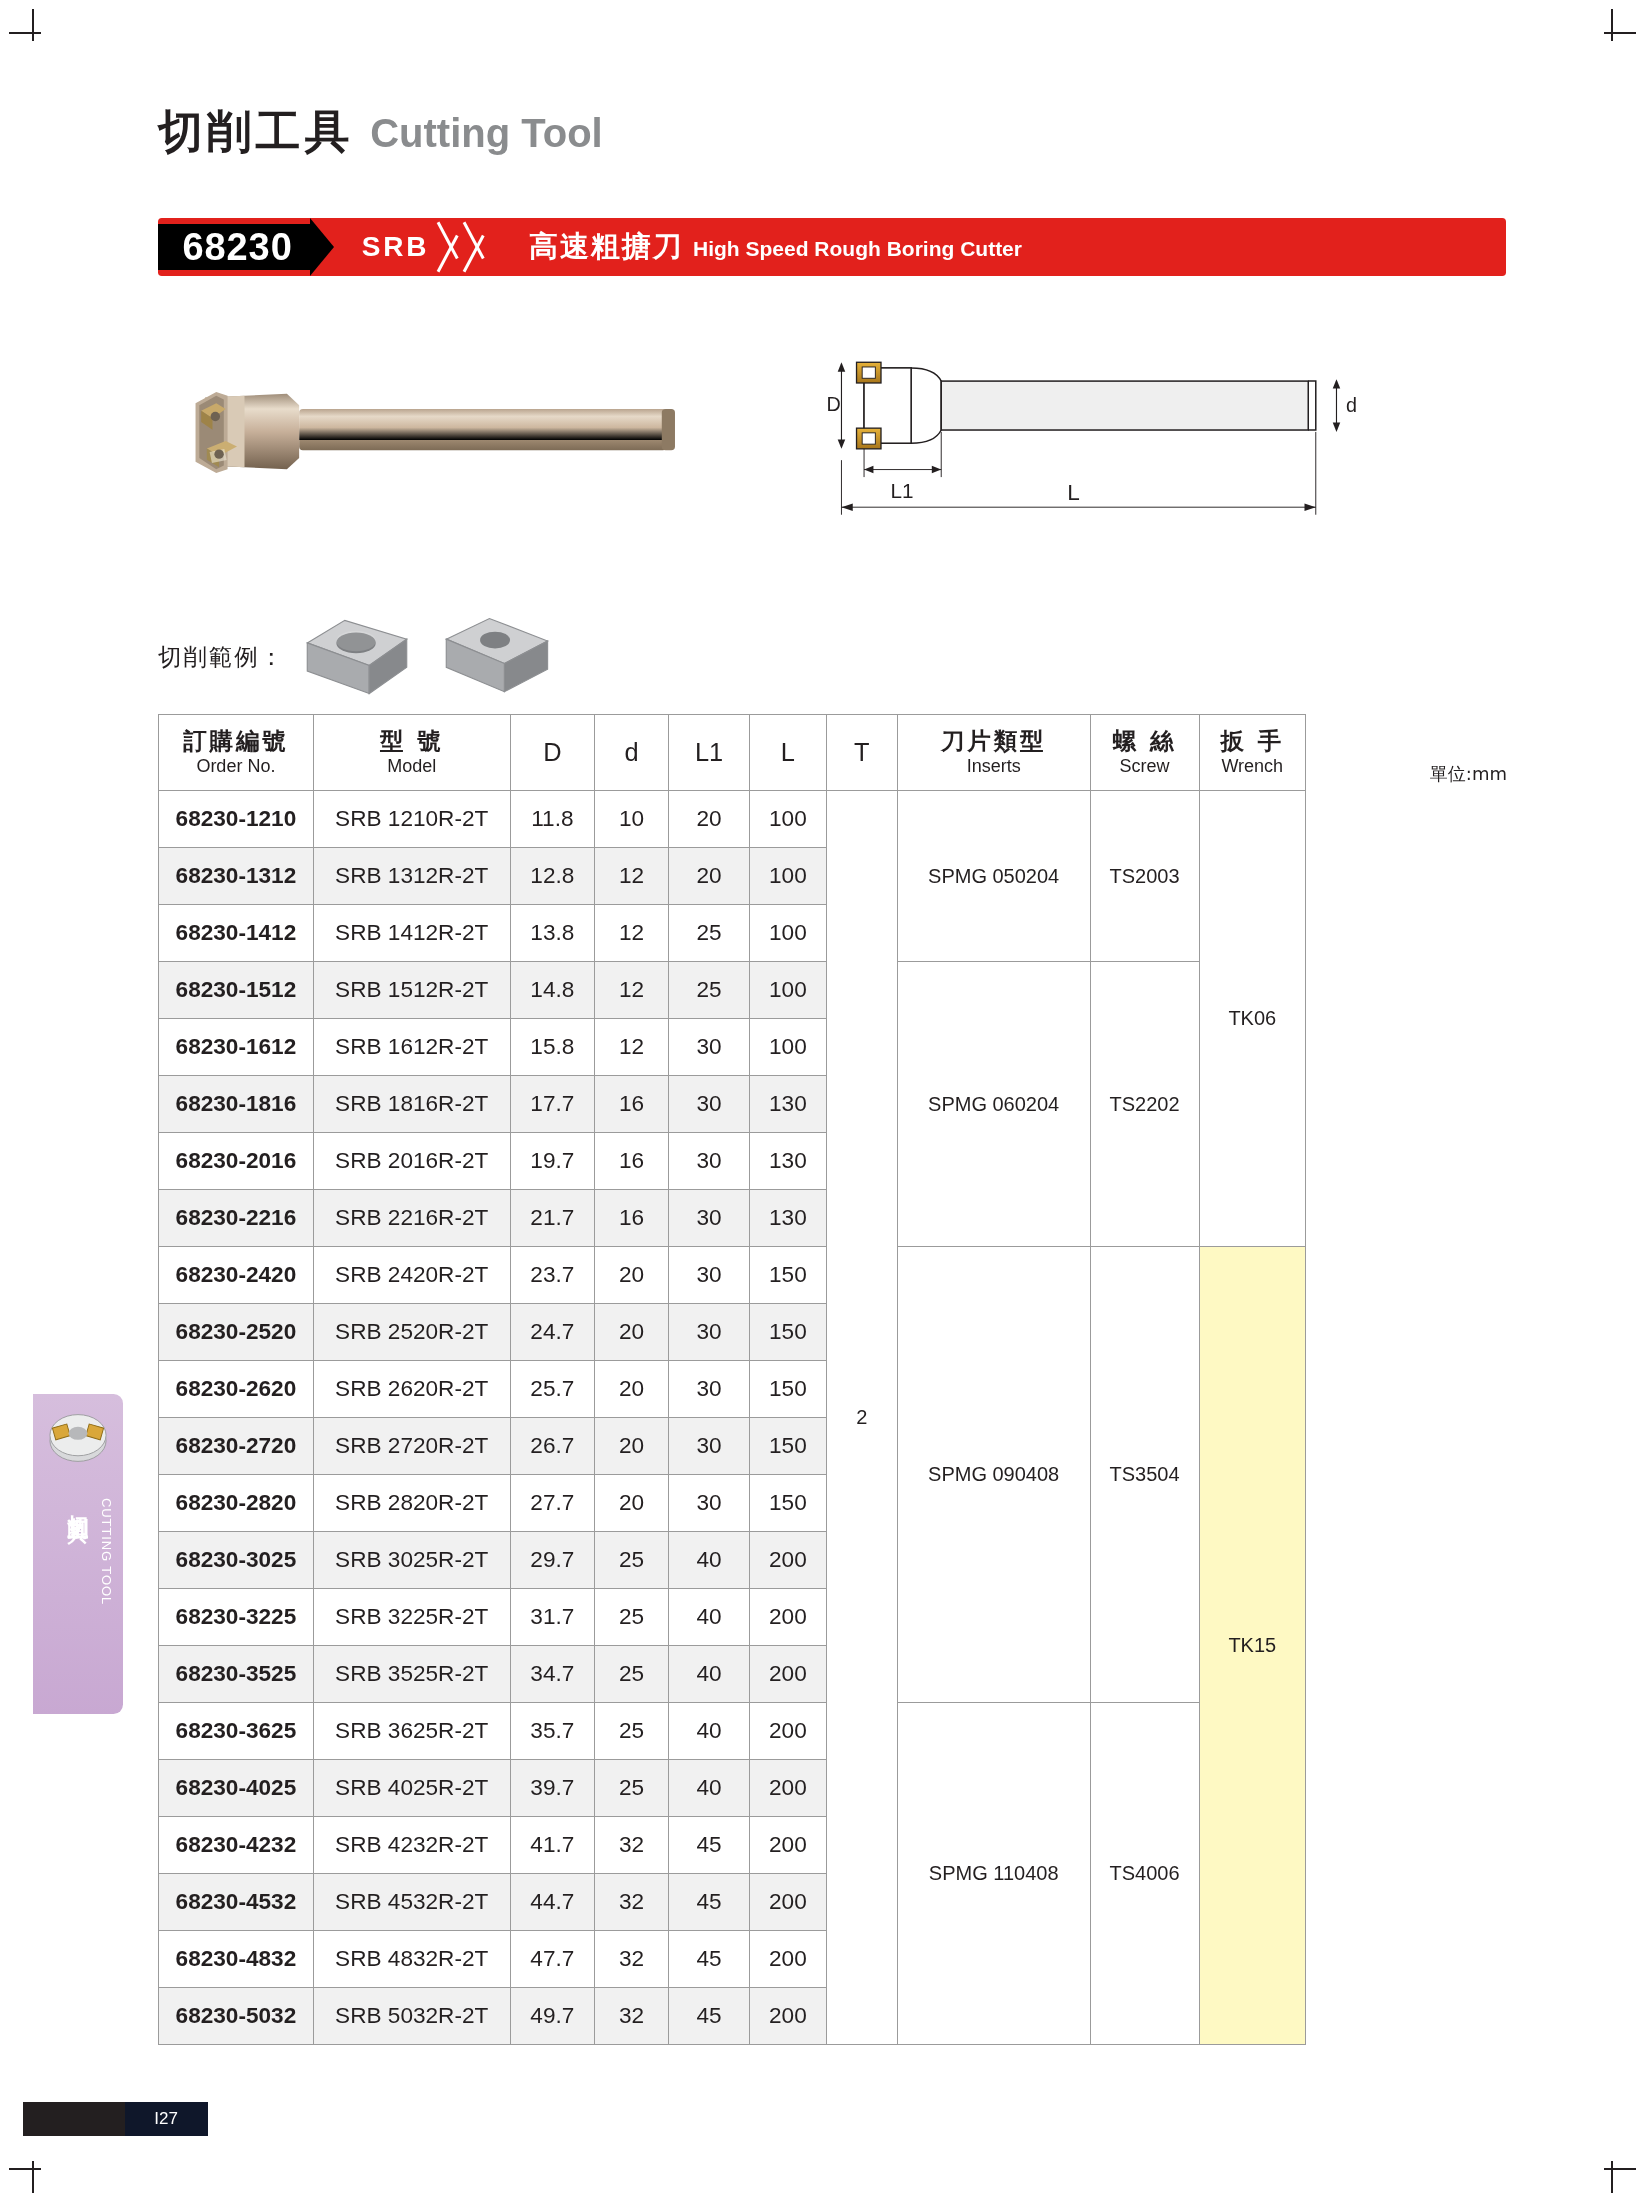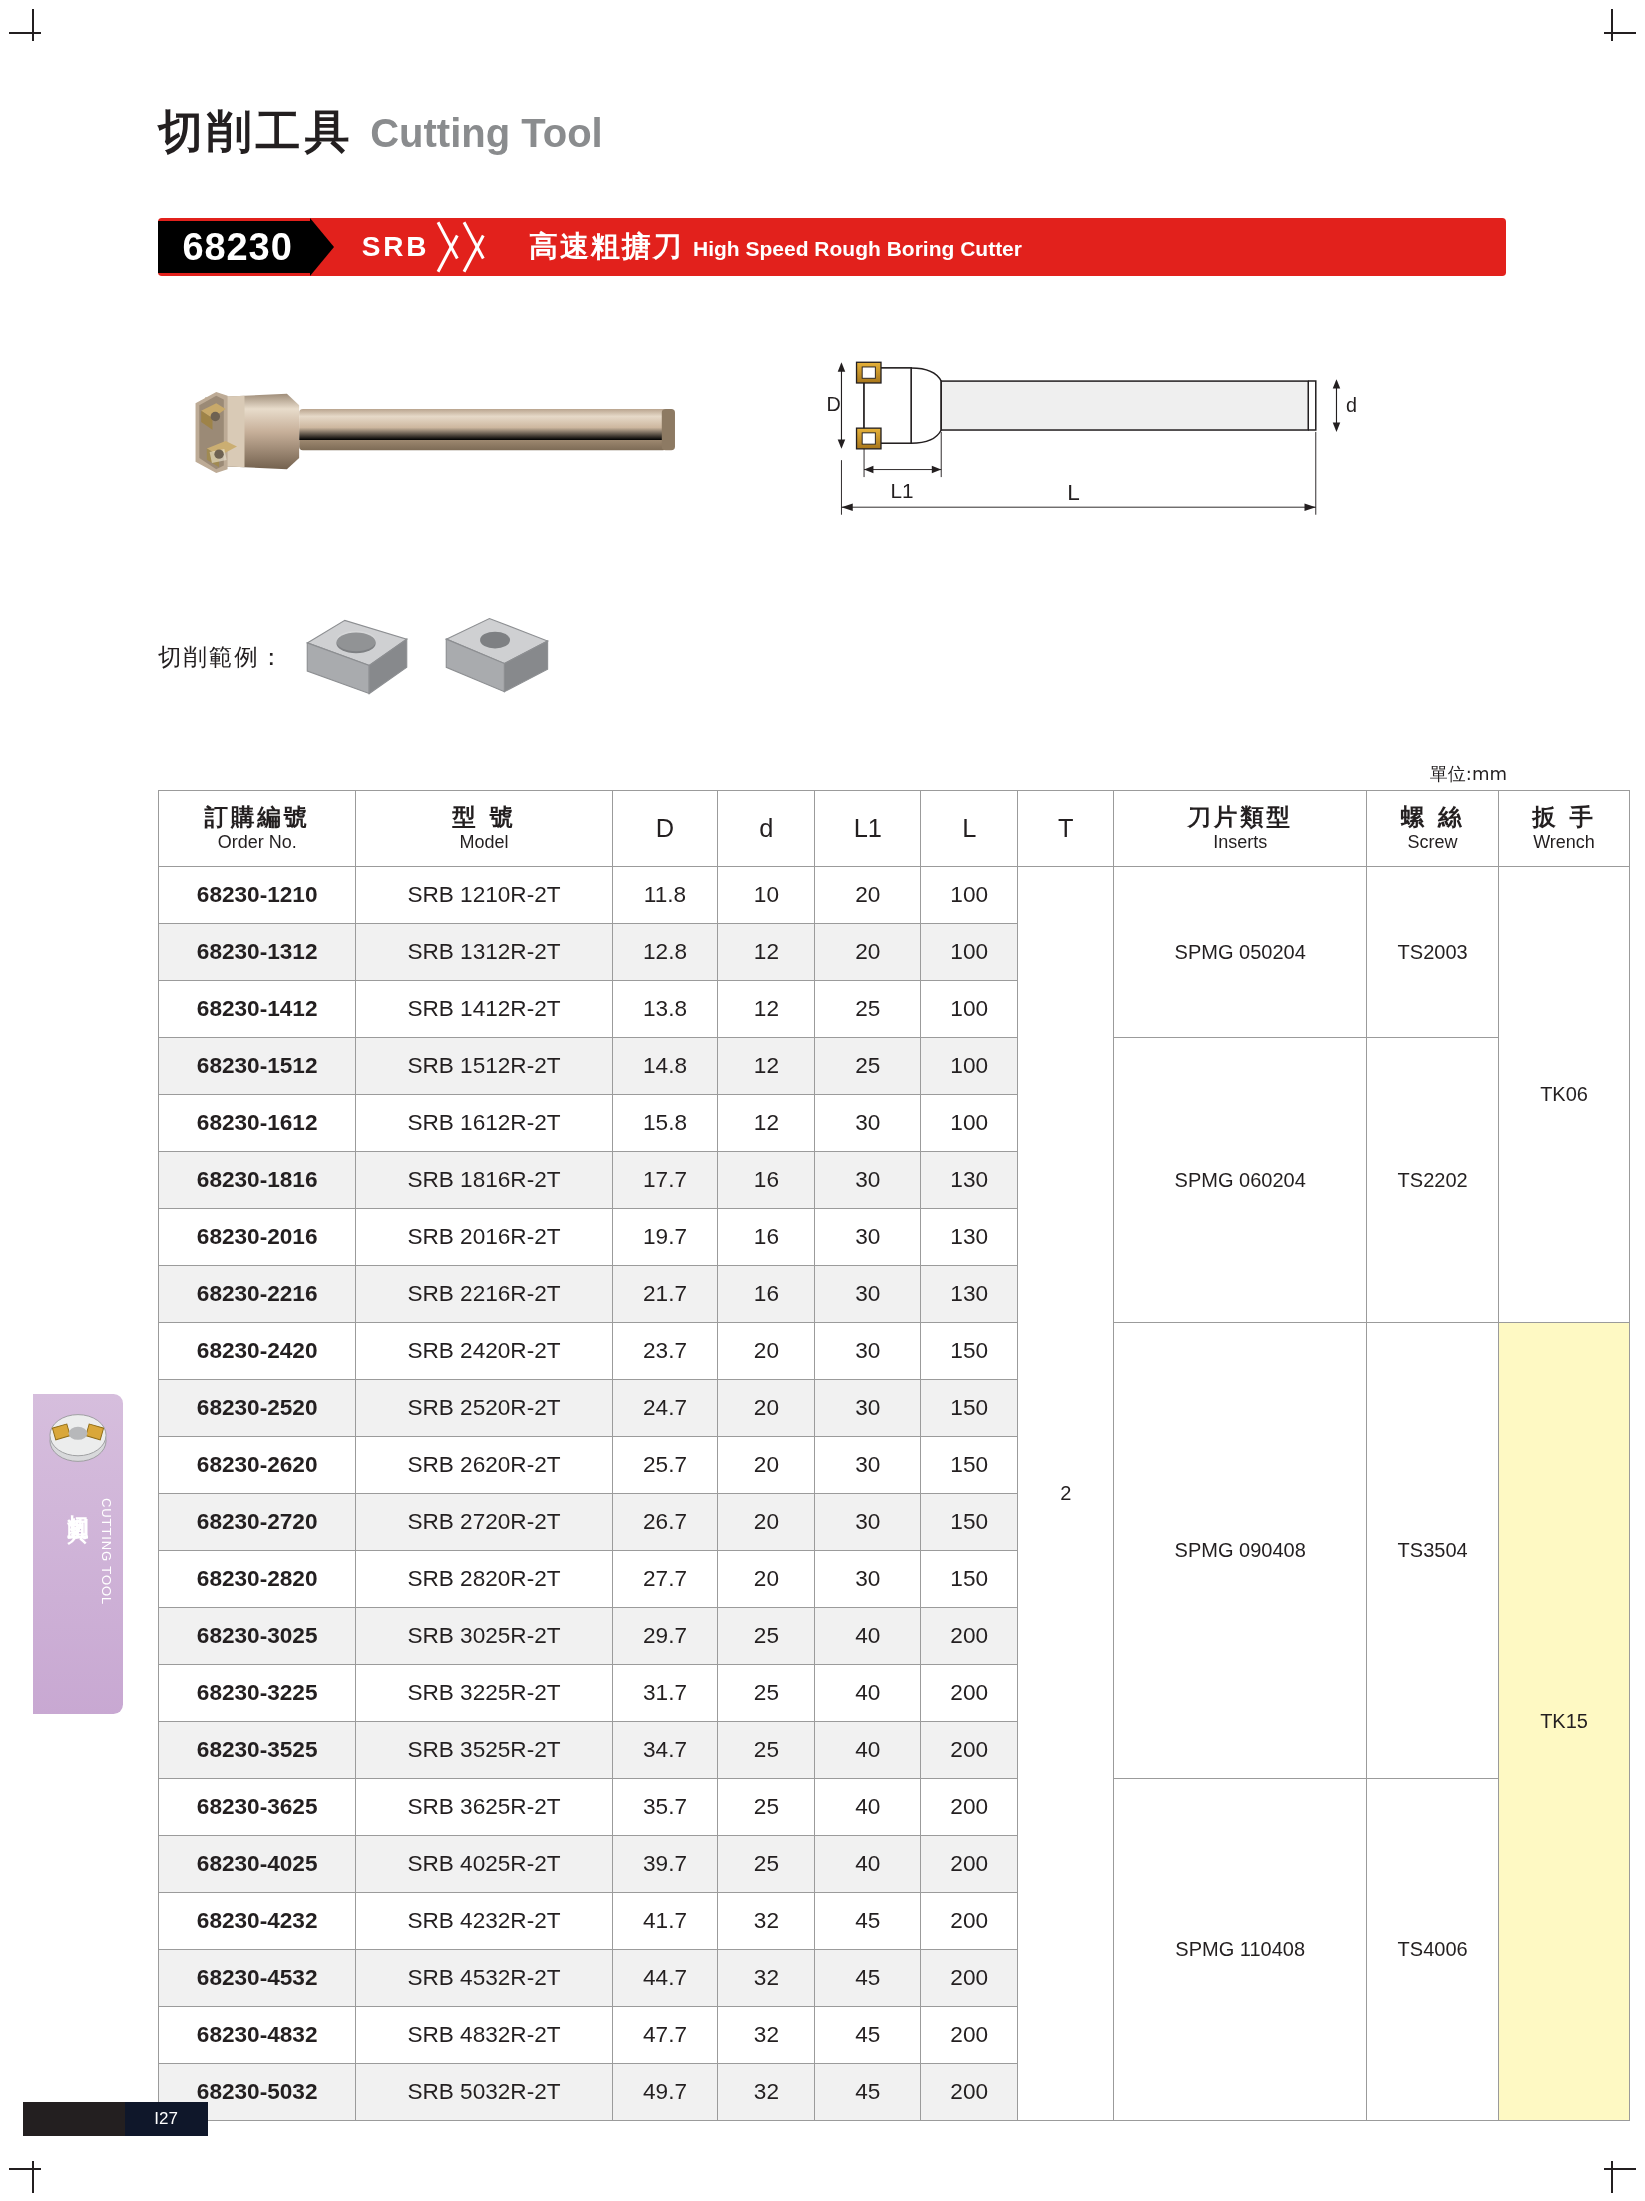--- a/index.html
+++ b/index.html
@@ -59,21 +59,21 @@
     display: flex;
     align-items: center;
     overflow: hidden;
   }
   .tb-code {
     background: #000000;
     color: #ffffff;
     font-size: 38px;
     font-weight: bold;
     letter-spacing: 0.9px;
-    height: 52px;
+    height: 46px;
     display: flex;
     align-items: center;
     padding: 0 17px 0 24.5px;
     position: relative;
   }
   .tb-arrow1 {
     width: 0; height: 0;
     border-top: 29px solid transparent;
     border-bottom: 29px solid transparent;
     border-left: 24.5px solid #000000;
@@ -171,23 +171,23 @@
     font-family: "DejaVu Sans", sans-serif;
     font-size: 18px;
     color: #231f20;
     margin-top: 32px;
   }
 
   
   table.spec {
     position: absolute;
     left: 158px;
-    top: 790px;
+    top: 714px;
     border-collapse: collapse;
-    width: 1472px;
+    width: 1148px;
     font-size: 21.7px;
   }
   table.spec td, table.spec th {
     border: 0.9px solid #9b9b9b;
     text-align: center;
     vertical-align: middle;
     padding: 0;
     height: 56px;
   }
   table.spec thead th {

